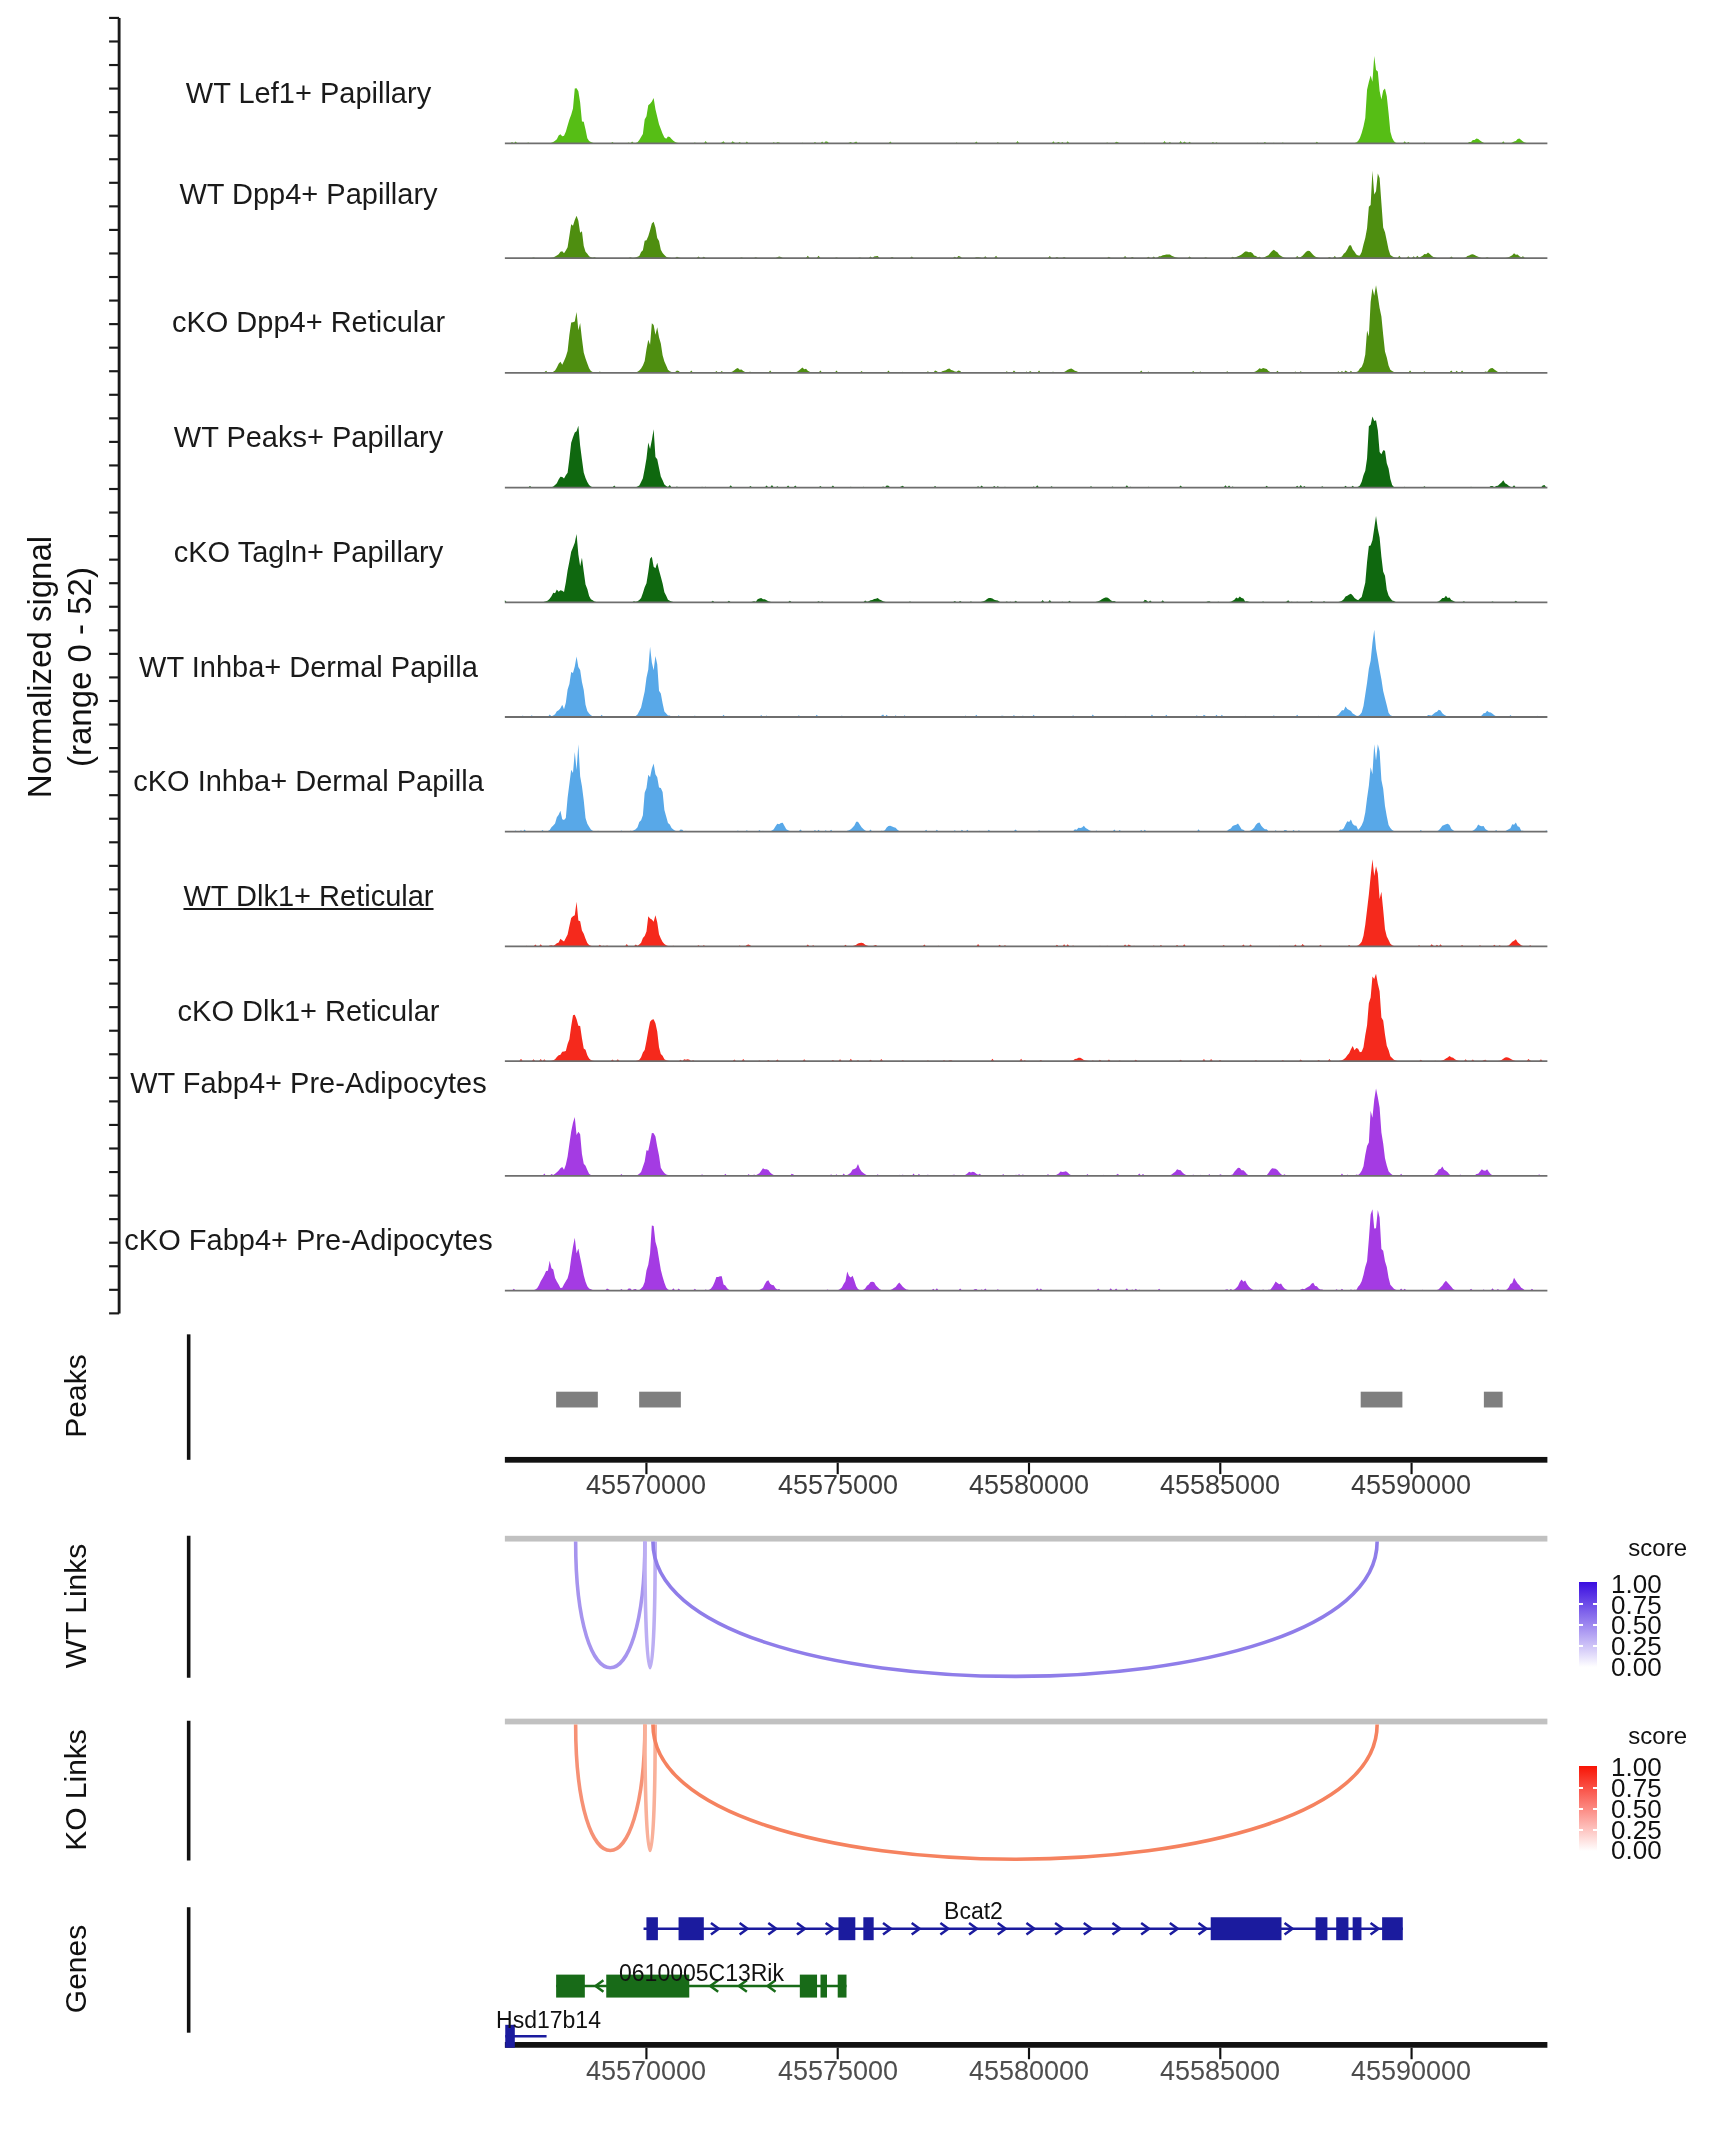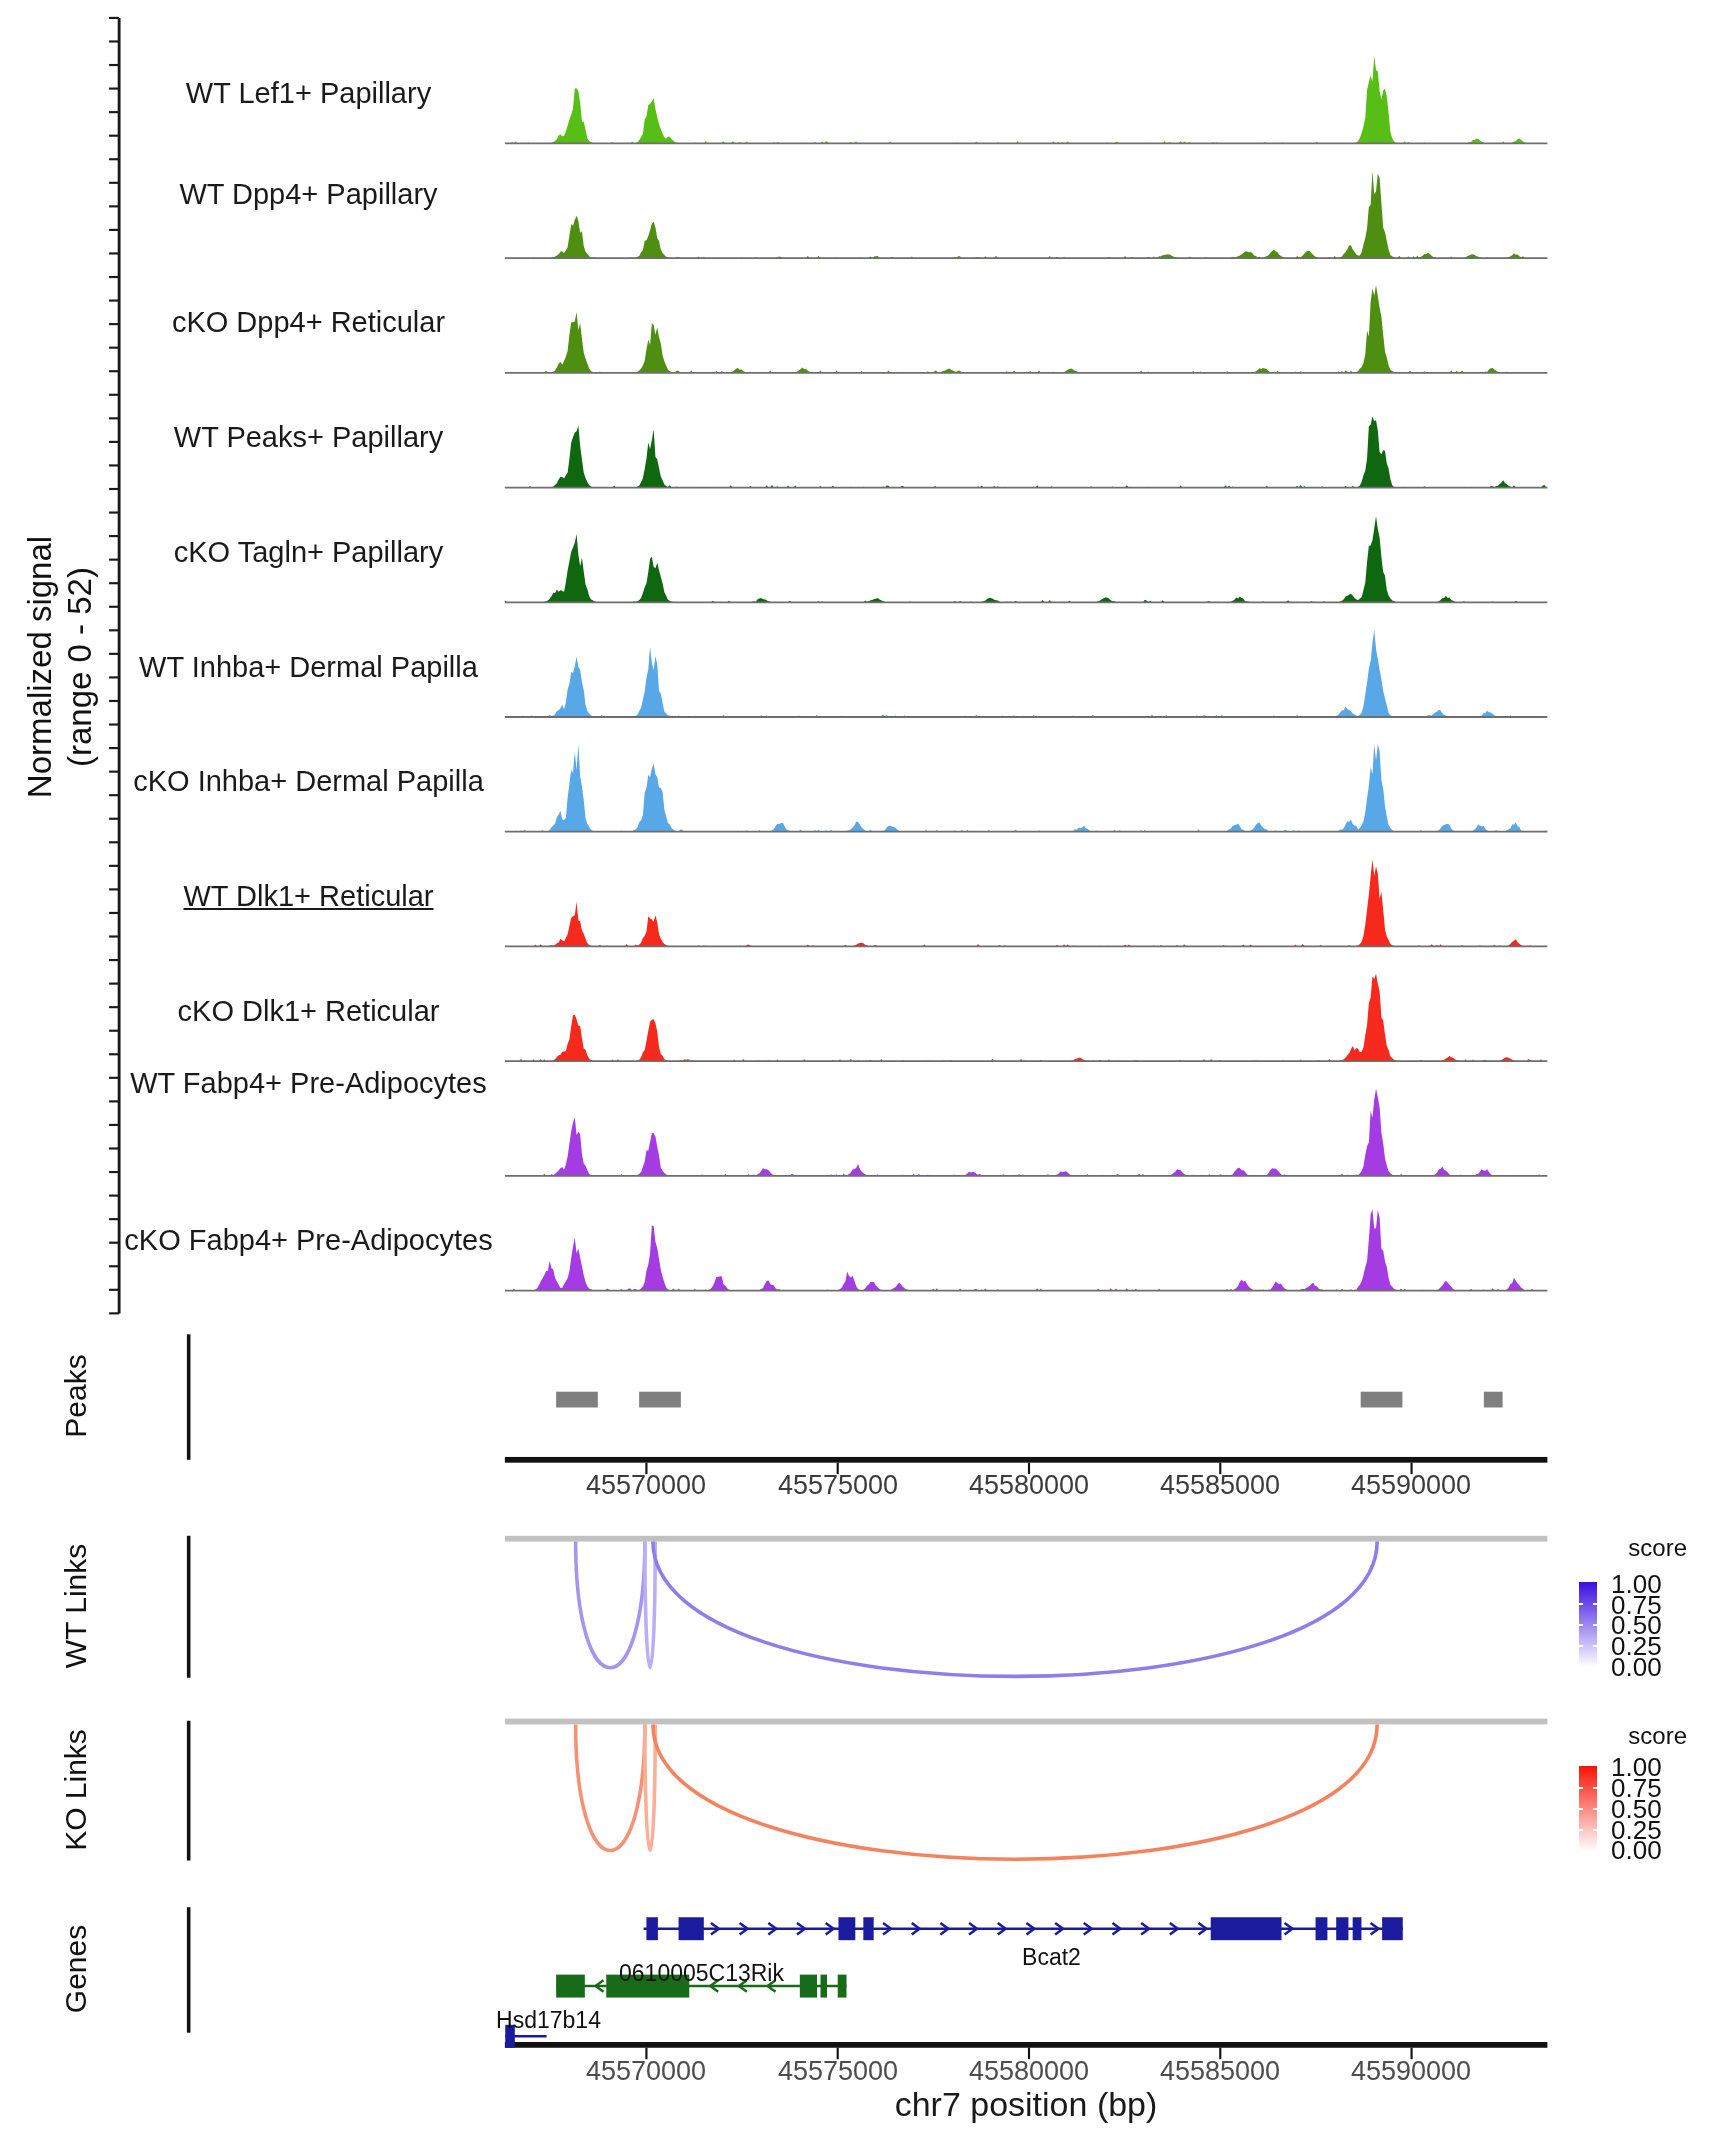--- a/index.html
+++ b/index.html
@@ -206,21 +206,21 @@
   <div class="tick t-top" style="left: 950px;">45580000</div>
   <div class="tick t-top" style="left: 1141px;">45585000</div>
   <div class="tick t-top" style="left: 1332px;">45590000</div>
 
   <div class="tick t-bot" style="left: 567px;">45570000</div>
   <div class="tick t-bot" style="left: 759px;">45575000</div>
   <div class="tick t-bot" style="left: 950px;">45580000</div>
   <div class="tick t-bot" style="left: 1141px;">45585000</div>
   <div class="tick t-bot" style="left: 1332px;">45590000</div>
 
-  <div class="glabel" style="left: 1052px; top: 1898px; margin-top: 46px;">Bcat2</div>
+  <div class="glabel" style="left: 974px; top: 1898px;">Bcat2</div>
   <div class="glabel" style="left: 702px; top: 1960px;">0610005C13Rik</div>
   <div class="glabel" style="left: 549px; top: 2007px;">Hsd17b14</div>
 
   <div>
     <div class="legend-title" style="left:1572px;top:1534px;">score</div>
     <div class="legend-bar" id="lbar-wt" style="left: 1579px; top: 1582px; background: linear-gradient(rgb(58, 14, 224), rgb(255, 255, 255));">
         <div class="lbar-tick" style="left: 0px; top: calc(25% - 0.7px);"></div>
         <div class="lbar-tick" style="left: 13.6px; top: calc(25% - 0.7px);"></div>
         <div class="lbar-tick" style="left: 0px; top: calc(50% - 0.7px);"></div>
         <div class="lbar-tick" style="left: 13.6px; top: calc(50% - 0.7px);"></div>
@@ -244,16 +244,15 @@
         <div class="lbar-tick" style="left: 0px; top: calc(75% - 0.7px);"></div>
         <div class="lbar-tick" style="left: 13.6px; top: calc(75% - 0.7px);"></div>
       </div>
     <div class="legend-val" style="left:1611px;top:1754px;">1.00</div>
     <div class="legend-val" style="left:1611px;top:1775px;">0.75</div>
     <div class="legend-val" style="left:1611px;top:1796px;">0.50</div>
     <div class="legend-val" style="left:1611px;top:1817px;">0.25</div>
     <div class="legend-val" style="left:1611px;top:1837px;">0.00</div>
   </div>
 
-  <div class="xlabel">chr7 position (bp)</div>
 
 </div>
 
 
 </body></html>

